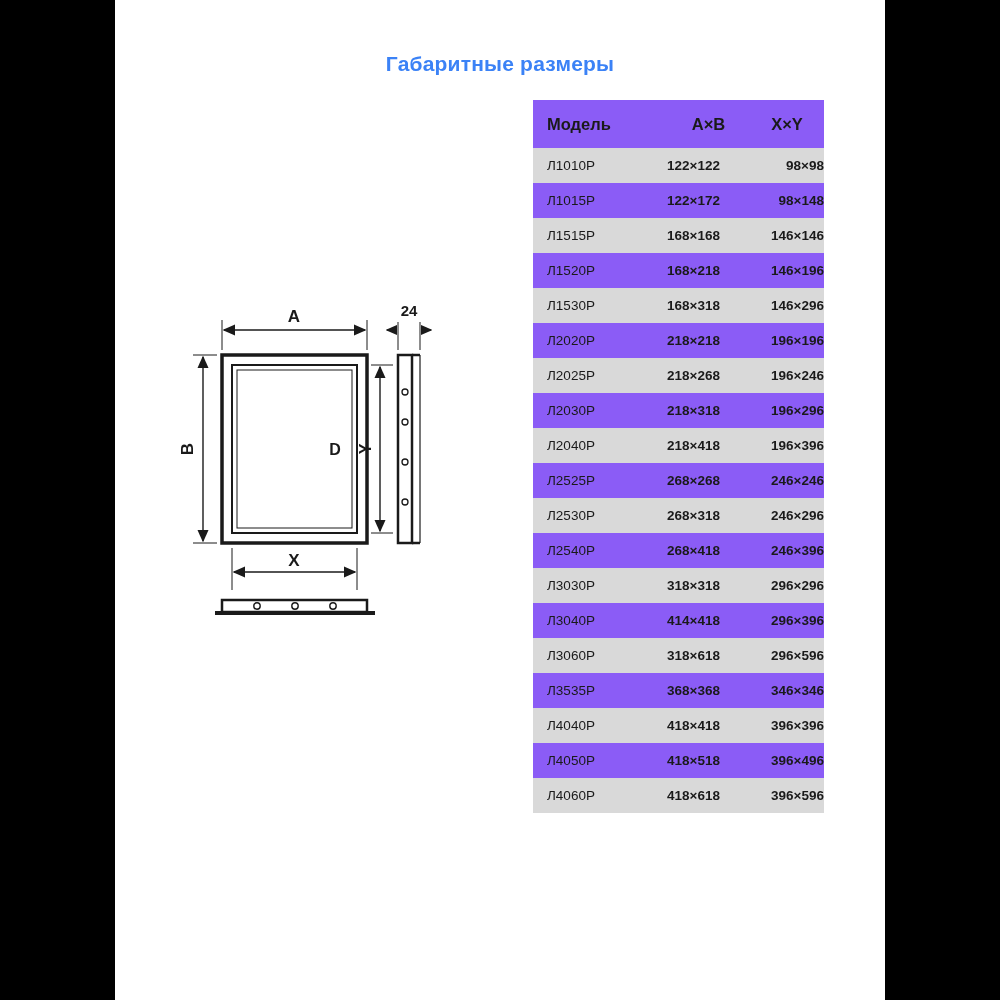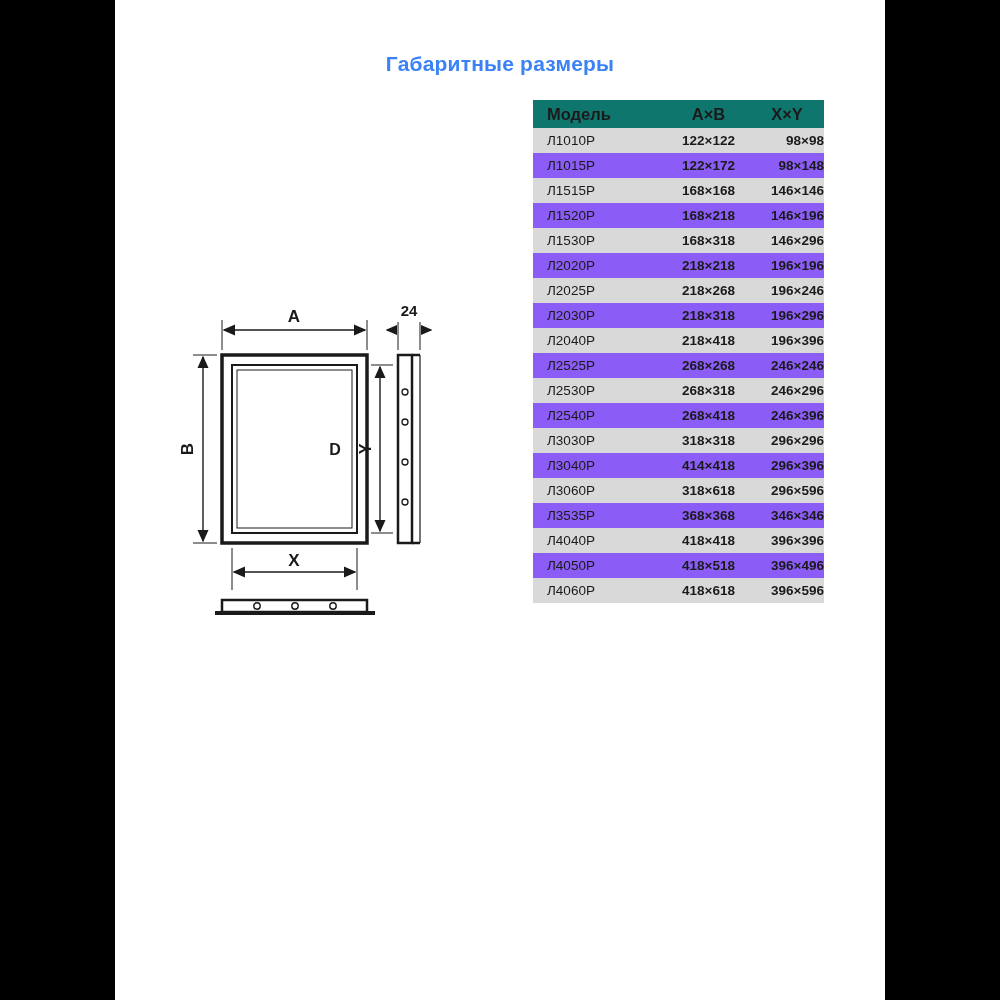--- a/index.html
+++ b/index.html
@@ -39,41 +39,41 @@
     left: 418px;
     top: 100px;
     width: 277px;
   }
   table.dims {
     border-collapse: collapse;
     width: 277px;
     table-layout: fixed;
   }
   table.dims th {
-    background: #0f766e;
+    background: #8b5cf6;
     color: #1a1a1a;
     font-size: 16.5px;
     font-weight: bold;
-    height: 28px;
+    height: 48px;
     padding: 0;
     vertical-align: middle;
   }
   table.dims th.c-model { text-align: left; padding-left: 14px; width: 120px; }
   table.dims th.c-ab { text-align: center; width: 83px; }
   table.dims th.c-xy { width: 74px; }
 
   table.dims td {
     font-size: 13.5px;
     color: #1a1a1a;
-    height: 25px;
+    height: 35px;
     padding: 0;
     vertical-align: middle;
   }
   table.dims td.c-model { text-align: left; padding-left: 14px; font-weight: normal; }
-  table.dims td.c-ab { text-align: center; font-weight: bold; }
+  table.dims td.c-ab { font-weight: bold; }
   table.dims td.c-xy { text-align: right; font-weight: bold; }
   table.dims tr.odd td { background: #d9d9d9; }
   table.dims tr.even td { background: #8b5cf6; }
 
   
   .drawing {
     position: absolute;
     left: 60px;
     top: 300px;
     width: 380px;

